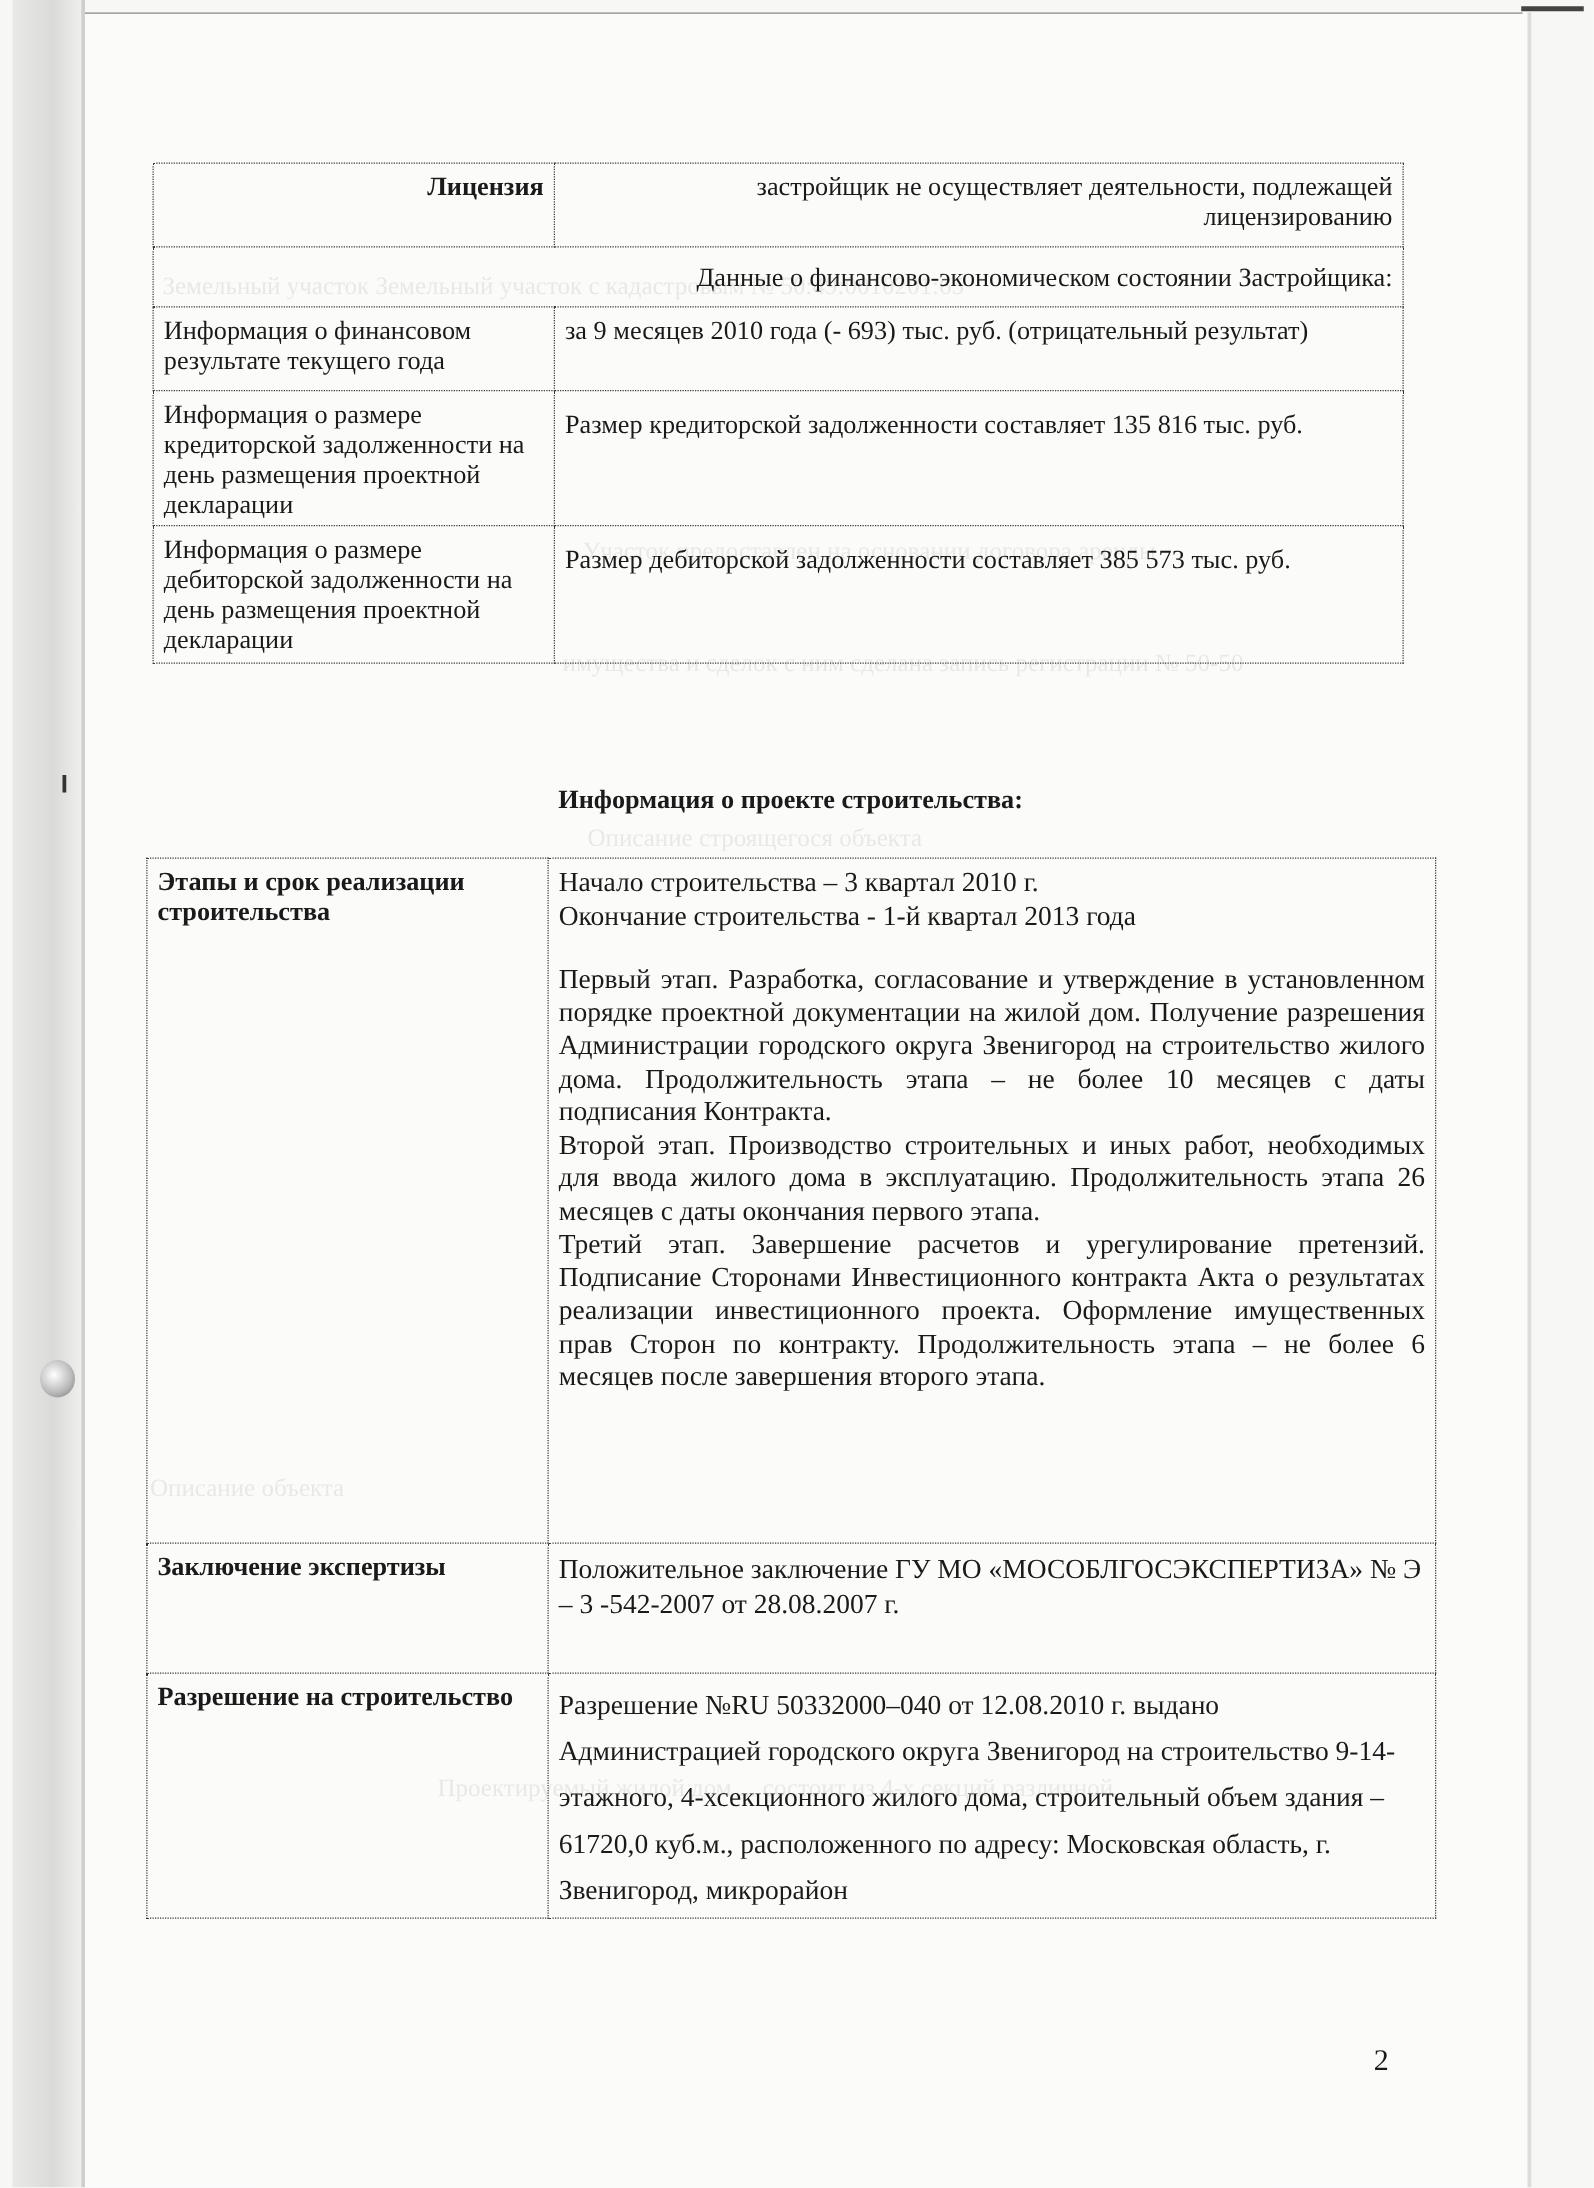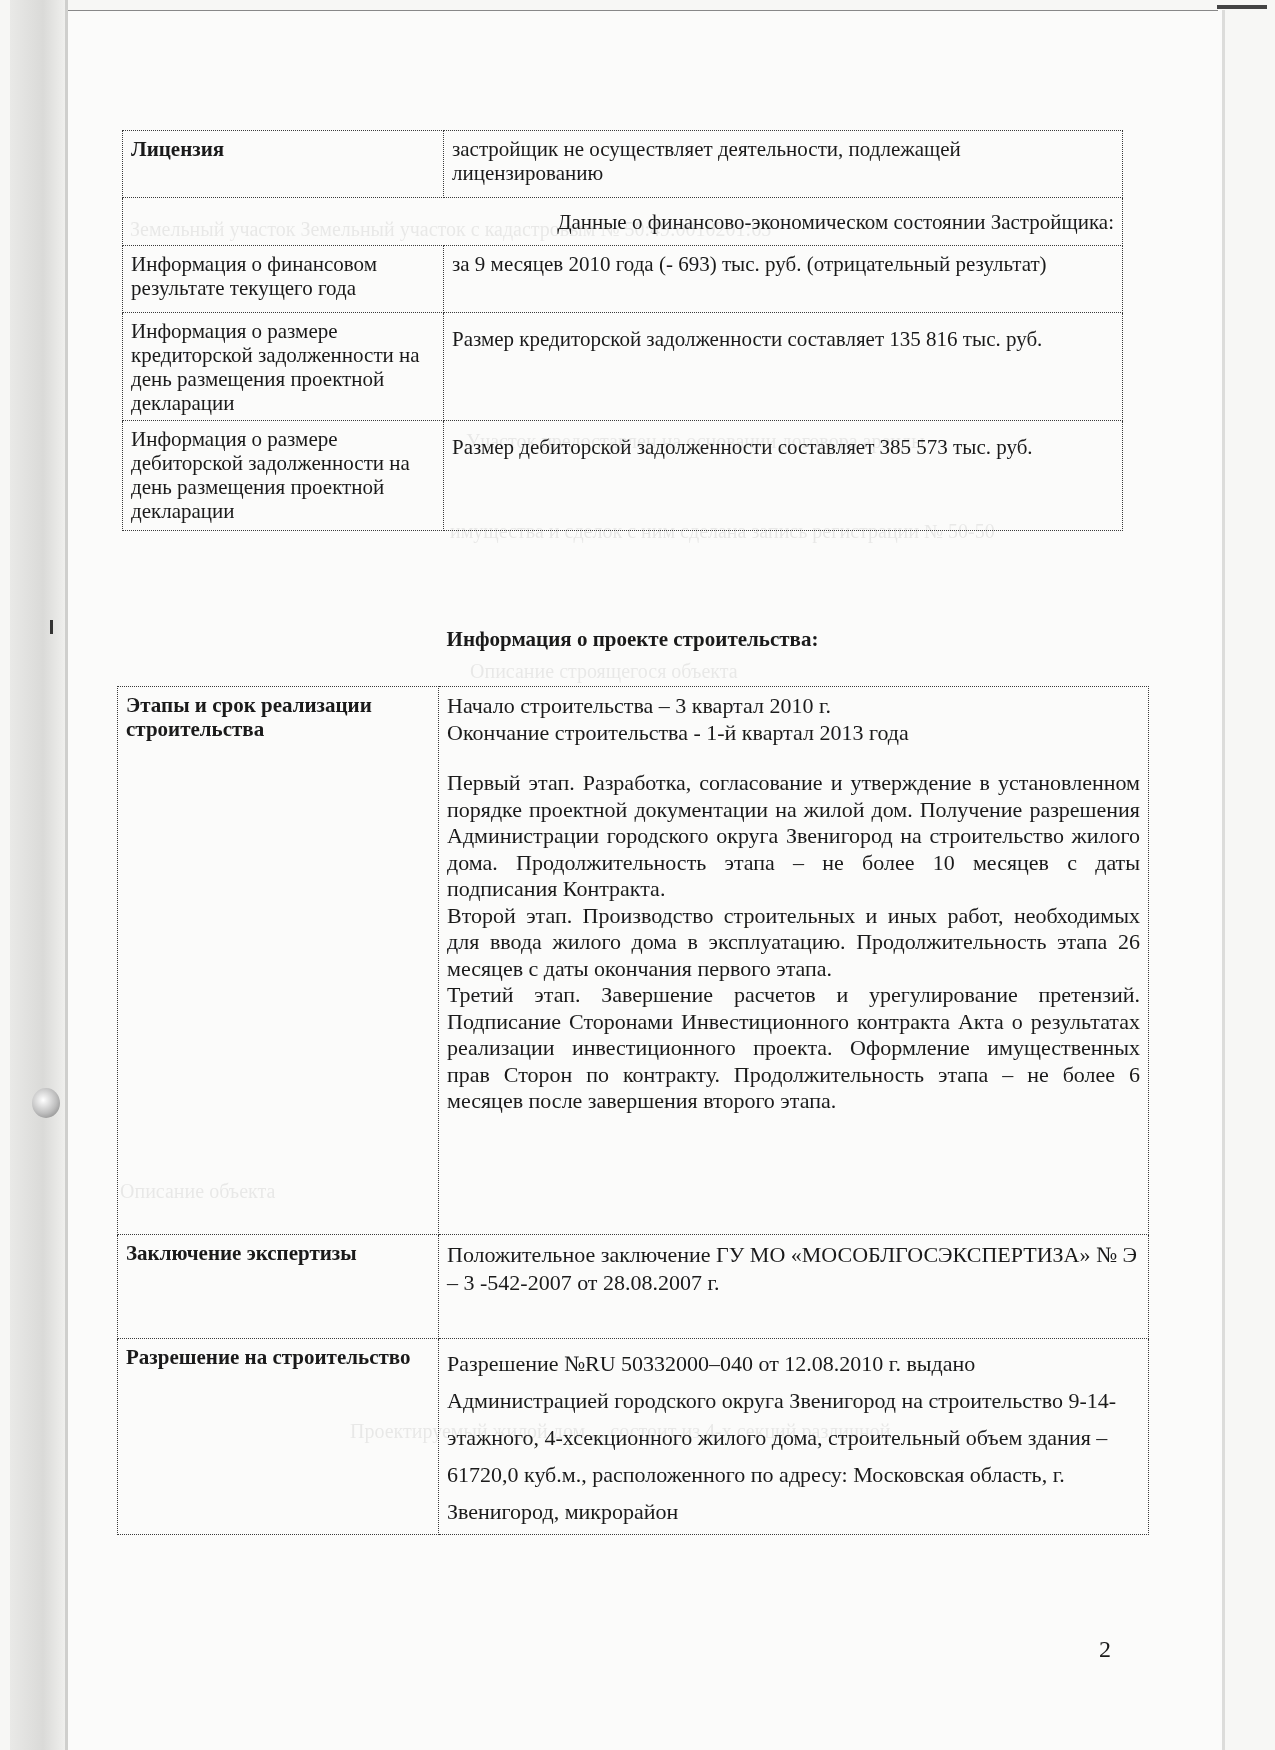--- a/index.html
+++ b/index.html
@@ -95,21 +95,21 @@
 <div class="faint" style="left:470px;top:660px;">Описание строящегося объекта</div>
 <div class="faint" style="left:120px;top:1180px;">Описание объекта</div>
 <div class="faint" style="left:350px;top:1420px;">Проектируемый жилой дом ... состоит из 4-х секций различной</div>
 
 <table class="doc" id="t1">
   <colgroup>
       <col class="c1">
       <col class="c2">
     </colgroup>
   <tbody>
-    <tr style="height:67px;">
+    <tr style="height:67px;text-align:right;">
       <td class="bold-label">Лицензия</td>
       <td class="value-serif">застройщик не осуществляет деятельности, подлежащей лицензированию</td>
     </tr>
     <tr style="height:48px;">
       <td colspan="2" class="section-heading">Данные о финансово-экономическом состоянии Застройщика:</td>
     </tr>
     <tr style="height:67px;">
       <td class="label">Информация о финансовом результате текущего года</td>
       <td class="value-serif">за 9 месяцев 2010 года (- 693) тыс. руб. (отрицательный результат)</td>
     </tr>

